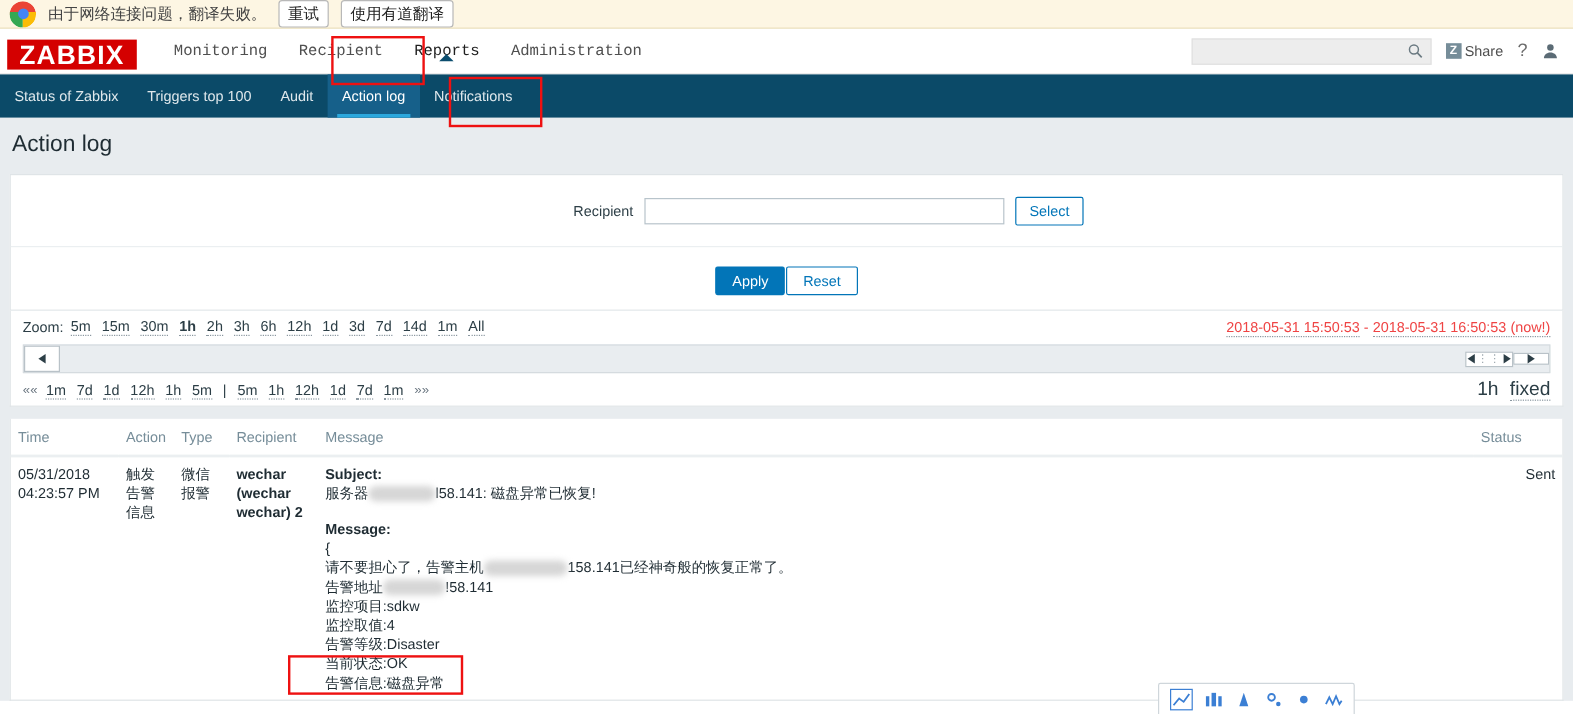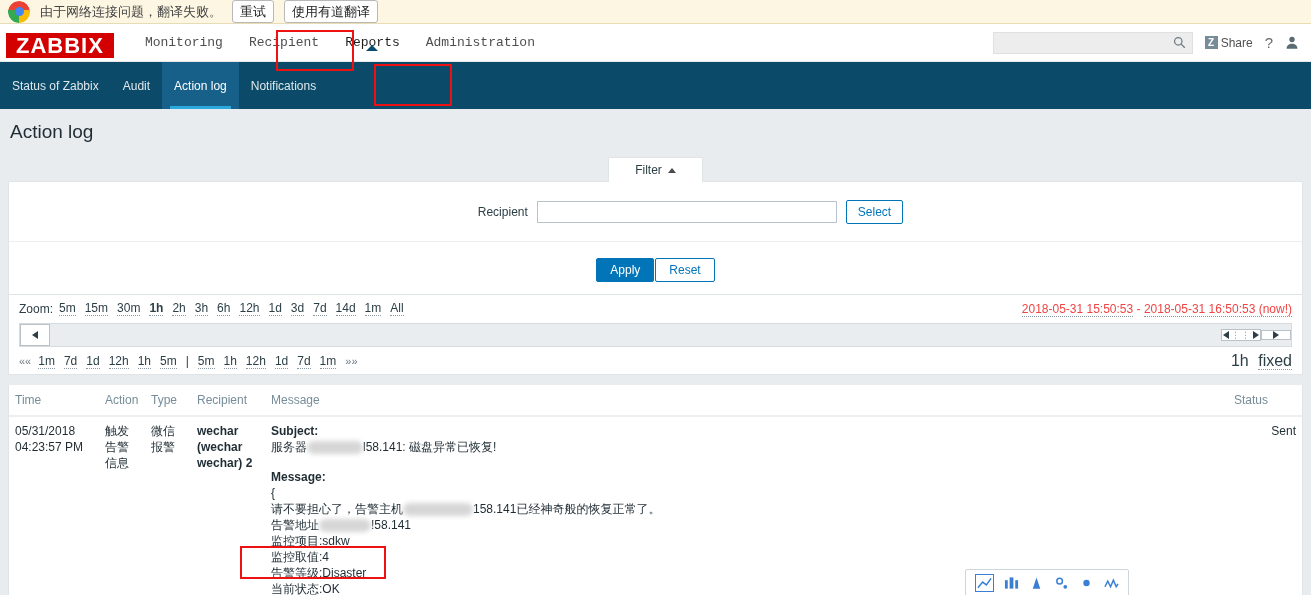--- a/index.html
+++ b/index.html
@@ -59,21 +59,21 @@
   }
   .ico{display:inline-block;line-height:0;}
   .share-link{display:flex;align-items:center;gap:3px;font-size:12px;color:#4f4f4f;cursor:pointer;}
   .zbadge{
     background:#768d99;color:#fff;font-weight:bold;font-size:10px;
     width:13px;height:13px;display:flex;align-items:center;justify-content:center;
   }
   .help-q{font-size:15px;color:#6b6b6b;cursor:pointer;}
   
   .zx-subnav{
-    height:47px;background:#0b4a68;display:flex;align-items:stretch;position:relative;
+    height:36px;background:#0b4a68;display:flex;align-items:stretch;position:relative;
   }
   .zx-subnav-item{
     display:flex;align-items:center;padding:0 12px;font-size:12px;color:#dfe8ec;
     cursor:pointer;position:relative;white-space:nowrap;
   }
   .zx-subnav-item.active{background:#16608a;color:#fff;}
   .zx-subnav-item.active:after{
     content:"";position:absolute;left:8px;right:8px;bottom:0;height:3px;background:#2ba8dd;
   }
   
@@ -210,37 +210,32 @@
       <svg width="14" height="15" viewBox="0 0 16 16">
           <circle cx="8" cy="4.6" r="3.1" fill="#5b6b75"></circle>
           <path d="M1.8 15c0-3.5 2.8-5.6 6.2-5.6s6.2 2.1 6.2 5.6z" fill="#5b6b75"></path>
         </svg>
     </span>
   </div>
 </div>
 
 <div class="zx-subnav">
   <div class="zx-subnav-item">Status of Zabbix</div>
+  <div class="zx-subnav-item">Triggers top 100</div>
   <div class="zx-subnav-item">Audit</div>
   <div class="zx-subnav-item active">Action log</div>
   <div class="zx-subnav-item">Notifications</div>
 </div>
 
 <div class="annot-box" id="annot-nav"></div>
 <div class="annot-box" id="annot-sub"></div>
 
 <div class="page-wrap">
   <div class="page-title">Action log</div>
 
-  <div class="filter-tabrow">
-    <div class="filter-tab">
-      <span>Filter</span>
-      <span class="caret-up"></span>
-    </div>
-  </div>
 
   <div class="filter-body">
     <div class="filter-row">
       <div class="filter-label">Recipient</div>
       <input class="filter-input" type="text" placeholder="" style="">
       <button class="btn btn-sel">Select</button>
     </div>
     <div class="filter-actions">
       <button class="btn btn-primary">Apply</button>
       <button class="btn btn-outline">Reset</button>

